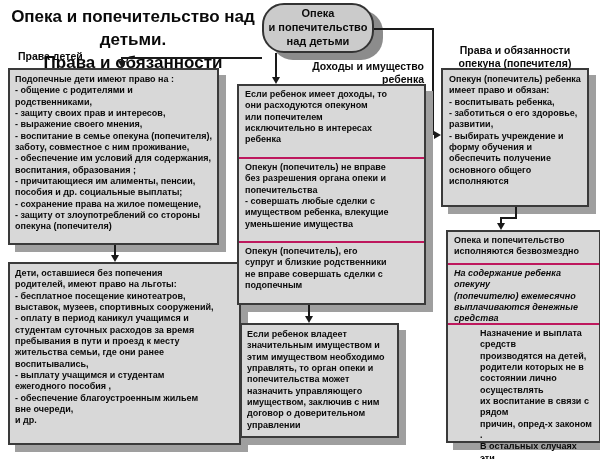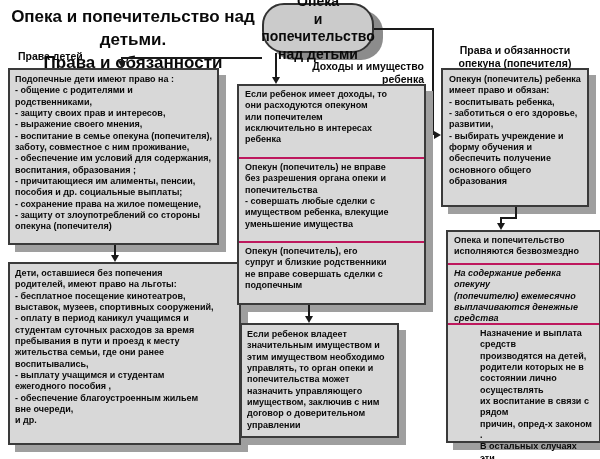--- a/index.html
+++ b/index.html
@@ -11,21 +11,21 @@
   .page-title {
     position:absolute; left:8px; top:6px; width:250px;
     font-size:17px; font-weight:bold; text-align:center;
     line-height:1.35; white-space:pre-line;
   }
   .bubble {
     position:absolute; left:262px; top:3px; width:112px; height:50px;
     background:#cbcbcb; border:2px solid #333333; border-radius:22px;
     box-shadow:9px 7px 0 #8c8c8c;
     display:flex; align-items:center; justify-content:center;
-    font-size:14px; font-weight:bold; text-align:center;
+    font-size:11px; font-weight:bold; text-align:center;
     line-height:1.25; white-space:pre-line;
   }
   .col-header {
     position:absolute; font-size:10.5px; font-weight:bold;
     line-height:1.25; white-space:pre-line;
   }
   .box {
     position:absolute; background:#d8d8d8; border:2px solid #3a3a3a;
     box-shadow:7px 7px 0 #9f9f9f;
   }
@@ -167,21 +167,21 @@
   <div class="box pad" style="left:441px; top:68px; width:148px; height:139px; padding:4px 6px;">
     <div class="box-text">Опекун (попечитель) ребенка
 имеет право и обязан:
 - воспитывать ребенка,
 - заботиться о его здоровье,
 развитии,
 - выбирать учреждение и
 форму обучения и
 обеспечить получение
 основного общего
-образования</div>
+исполняются</div>
   </div>
 
   <div>
     <div class="vline" style="left:515px; top:207px; height:12px;"></div>
     <div class="hline" style="left:500px; top:217px; width:17px;"></div>
     <div class="vline" style="left:500px; top:217px; height:7px;"></div>
     <div class="arrow-down" style="left:497px; top:223px;"></div>
   </div>
 
   <div class="box" style="left:427px; top:230px; width:155px; height:213px;margin-left:19px;">

